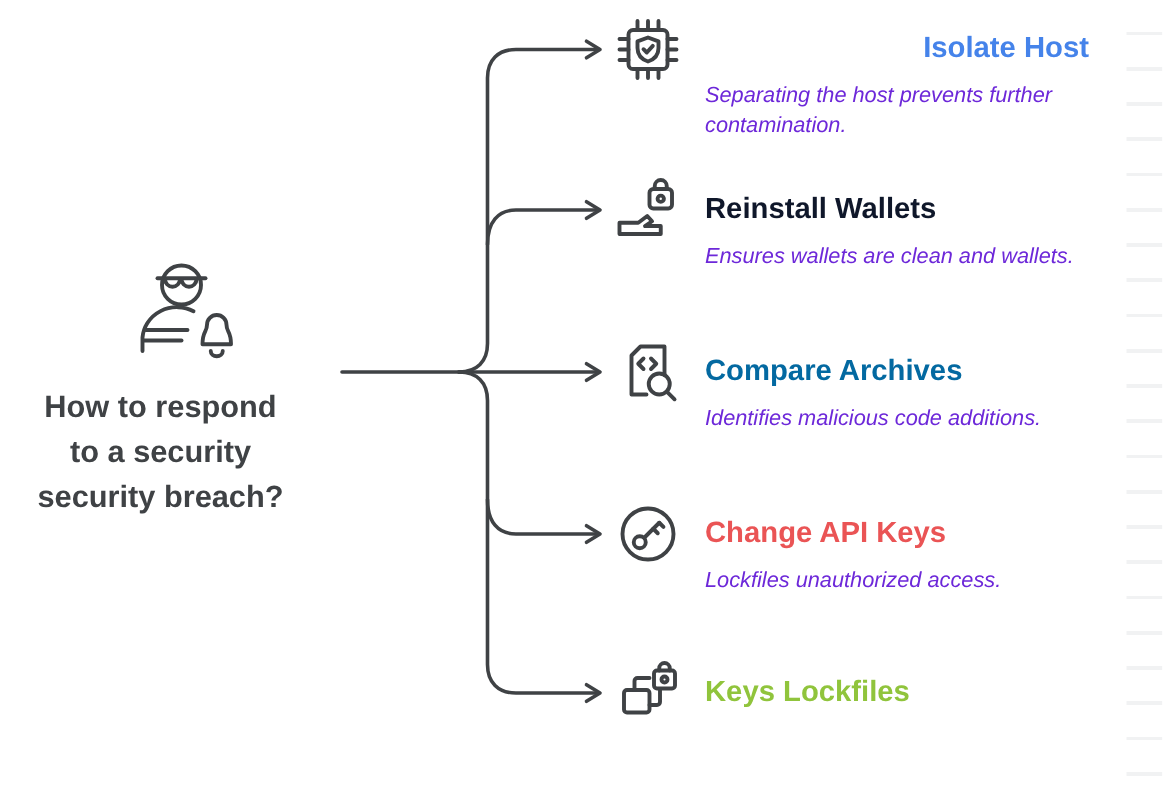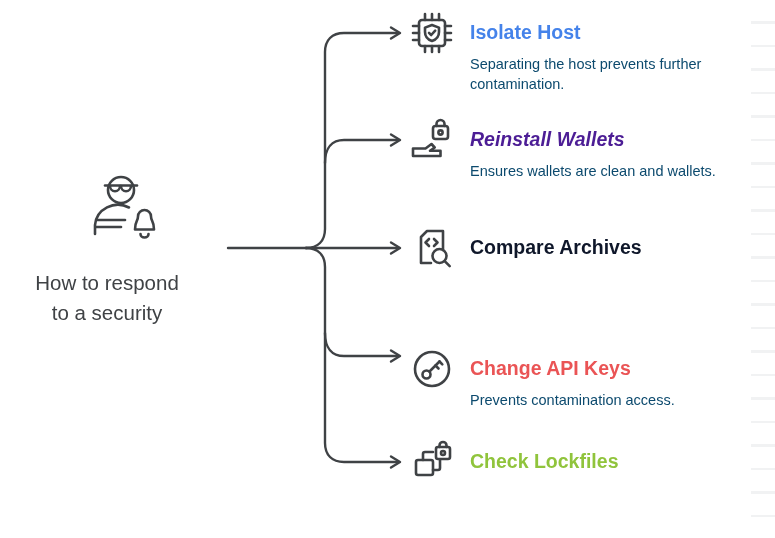--- a/index.html
+++ b/index.html
@@ -9,27 +9,27 @@
   }
   
   .right-ruler{
     position:absolute;right:0;top:0;width:24px;height:100%;
     background:repeating-linear-gradient(to bottom,transparent 0 21px,#f1f2f3 21px 23.5px);
   }
   .connector-svg{position:absolute;left:0;top:0;}
   .question-block{position:absolute;left:0;top:170px;width:214px;text-align:center;}
   .question-icon{display:inline-block;margin-left:24px;}
   .question-text{
-    margin-top:22px;font-size:20.5px;font-weight:400;color:#3f4245;line-height:30px;
+    margin-top:10px;font-size:20.5px;font-weight:700;color:#3f4245;line-height:30px;
   }
   .step{position:absolute;left:408px;width:330px;height:104px;}
   .step-icon{position:absolute;left:0;top:0;width:48px;height:52px;}
   .step-text{position:absolute;left:62px;top:10px;width:256px;}
   .step-title{font-size:19.5px;font-weight:700;line-height:26px;}
-  .step-desc{margin-top:9px;font-size:14.5px;line-height:20px;color:#0c4a6e;}
+  .step-desc{margin-top:9px;font-size:14.5px;line-height:20px;color:#6d28d9;font-style:italic;}
   .ic{stroke:#3f4245;fill:none;stroke-width:2.6;stroke-linecap:round;stroke-linejoin:round;}
 </style>
 </head>
 <body>
 
 <div class="canvas">
 
   <div class="right-ruler"></div>
 
   <svg class="connector-svg" width="775" height="538" viewBox="0 0 775 538">
@@ -60,104 +60,106 @@
           <path d="M20,50 H48"></path>
           <path d="M18.5,57 H44"></path>
           <path d="M58,59.5 c0,-9 3,-8 3,-13 a6.5,6.5 0 0 1 13,0 c0,5 3,4 3,13 z"></path>
           <path d="M63.5,64 a4,3.5 0 0 0 8,0"></path>
         </g>
       </svg>
     </span>
     <div class="question-text">
       <div>How to respond</div>
       <div>to a security</div>
+      <div>security breach?</div>
     </div>
   </div>
 
   <div class="step" style="top:9px;">
     <span class="step-icon">
       <svg width="48" height="48" viewBox="0 0 48 48">
         <g class="ic">
           <rect x="11" y="11" width="26" height="26" rx="3"></rect>
           <path d="M17,11 V5 M24,11 V5 M31,11 V5 M17,37 V43 M24,37 V43 M31,37 V43"></path>
           <path d="M11,17 H5 M11,24 H5 M11,31 H5 M37,17 H43 M37,24 H43 M37,31 H43"></path>
           <path d="M24,16 l7,2.6 v4.4 c0,4.6 -2.8,7.6 -7,9 c-4.2,-1.4 -7,-4.4 -7,-9 v-4.4 z"></path>
           <path d="M21,23.8 l2.2,2.2 4,-4.4"></path>
         </g>
       </svg>
     </span>
     <div class="step-text">
-      <div class="step-title" style="color: rgb(69, 131, 234);">Isolate Host</div>
+      <div class="step-title" style="color: rgb(69, 131, 234); text-align: right;">Isolate Host</div>
       <div class="step-desc">Separating the host prevents further contamination.</div>
     </div>
   </div>
 
   <div class="step" style="top:116px;">
     <span class="step-icon">
       <svg width="48" height="48" viewBox="0 0 48 48">
         <g class="ic">
           <rect x="25" y="10" width="15" height="13" rx="2.5"></rect>
           <path d="M28.5,10 v-2 a4,4 0 0 1 8,0 v2"></path>
           <circle cx="32.5" cy="16.5" r="2.1"></circle>
           <path d="M5,40 v-7.5 h12.5 l6,-4.5 3.2,3.5 -4.7,3.2 h10.5 v5.3 z"></path>
         </g>
       </svg>
     </span>
     <div class="step-text">
-      <div class="step-title" style="color: #4c1d95; font-style: italic;">Reinstall Wallets</div>
+      <div class="step-title" style="color: #0f172a;">Reinstall Wallets</div>
       <div class="step-desc">Ensures wallets are clean and wallets.</div>
     </div>
   </div>
 
   <div class="step" style="top:224px;">
     <span class="step-icon">
       <svg width="48" height="48" viewBox="0 0 48 48">
         <g class="ic">
           <path d="M35,26 V7 H19 l-6,6 v26 h10"></path>
           <path d="M21,15 l-3.5,3.5 3.5,3.5"></path>
           <path d="M26,15 l3.5,3.5 -3.5,3.5"></path>
           <circle cx="31.5" cy="32" r="7"></circle>
           <path d="M36.7,37.2 l5,5"></path>
         </g>
       </svg>
     </span>
     <div class="step-text">
-      <div class="step-title" style="color: #0f172a;">Compare Archives</div>
+      <div class="step-title" style="color: #0369a1;">Compare Archives</div>
+      <div class="step-desc">Identifies malicious code additions.</div>
     </div>
   </div>
 
-  <div class="step" style="top:345px;">
+  <div class="step" style="top:332px;">
     <span class="step-icon">
       <svg width="48" height="48" viewBox="0 0 48 48">
         <g class="ic" stroke-width="2.4">
           <circle cx="24" cy="24" r="17"></circle>
           <circle cx="18.5" cy="29.5" r="4"></circle>
           <path d="M21.5,26.5 L31.5,16.5"></path>
           <path d="M27.5,20.5 l3,3"></path>
           <path d="M31.5,16.5 l2.8,2.8"></path>
         </g>
       </svg>
     </span>
     <div class="step-text">
       <div class="step-title" style="color: rgb(234, 84, 85);">Change API Keys</div>
-      <div class="step-desc">Prevents contamination access.</div>
+      <div class="step-desc">Lockfiles unauthorized access.</div>
     </div>
   </div>
 
   <div class="step" style="top:438px;">
     <span class="step-icon">
       <svg width="48" height="48" viewBox="0 0 48 48">
         <g class="ic">
           <rect x="8" y="22" width="17" height="15" rx="2"></rect>
           <path d="M15,22 v-6 a2,2 0 0 1 2,-2 h8"></path>
           <path d="M32,22 v8 a2,2 0 0 1 -2,2 h-5"></path>
           <rect x="28" y="9" width="14" height="12" rx="2"></rect>
           <path d="M31.5,9 v-1.5 a3.5,3.5 0 0 1 7,0 V9"></path>
           <circle cx="35" cy="15" r="2"></circle>
         </g>
       </svg>
     </span>
     <div class="step-text">
-      <div class="step-title" style="color: rgb(144, 196, 60);">Check Lockfiles</div>
+      <div class="step-title" style="color: rgb(144, 196, 60);">Keys Lockfiles</div>
     </div>
   </div>
 
 </div>
 
 </body></html>

